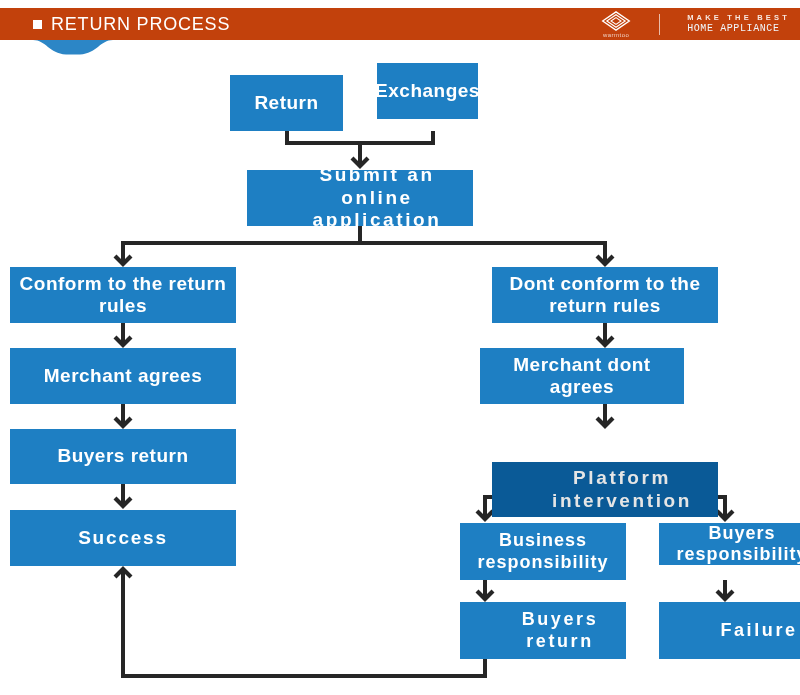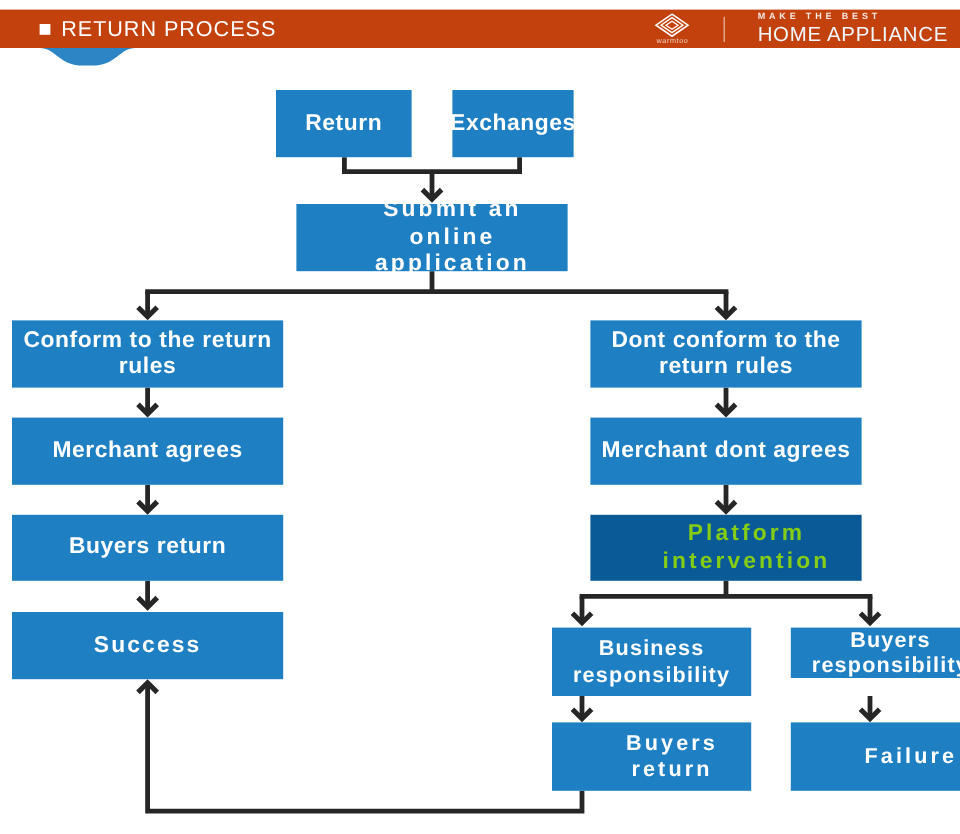--- a/index.html
+++ b/index.html
@@ -41,39 +41,39 @@
   .brand-divider {
     width: 1px; height: 21px; background: rgba(255,255,255,0.65);
     margin-right: 10px;
   }
   .brand-taglines { display: flex; flex-direction: column; }
   .tagline1 {
     color: rgba(255,255,255,0.88); font-size: 7.5px; letter-spacing: 3.2px;
     font-weight: 700; line-height: 1.15;
   }
   .tagline2 {
-    color: #f0f7fd; font-size: 17px; letter-spacing: 0.6px;
-    font-weight: 400; line-height: 1.15;
+    color: #f0f7fd; font-size: 10px; letter-spacing: 0.6px;
+    font-weight: 400; line-height: 1.15; font-family: Liberation Mono, monospace;
   }
   .notch { position: absolute; left: 0; top: 40px; }
 
   
   .connectors { position: absolute; left: 0; top: 0; }
   .node {
     position: absolute;
     background: #1e7fc3;
     color: #ffffff;
     display: flex; align-items: center; justify-content: center;
     text-align: center;
     font-weight: 700; font-size: 19px; line-height: 1.18;
     letter-spacing: 0.5px;
     box-sizing: border-box;
     padding: 0 6px;
   }
-  .node.dark { background: #0a5a97; color: #84cc16; }
+  .node.dark { background: #0a5a97; color: #e5e5e5; margin-top: 33px; }
   .node.small { font-size: 18px; letter-spacing: 1px; margin-left: 36px; }
   .node.lsB { letter-spacing: 1.8px; }
   .node.lsC { letter-spacing: 2.6px; padding-left: 40px; }
 </style>
 </head>
 <body>
 
 <div class="header">
   <span class="bullet"></span>
   <h1>RETURN PROCESS</h1>
@@ -124,21 +124,21 @@
     <path d="M485,580 V599" marker-end="url(#arw)"></path>
     <path d="M725,580 V599" marker-end="url(#arw)"></path>
     <path d="M485,659 V676 H123 V569" marker-end="url(#arw)"></path>
   </g>
 </svg>
 
 <div class="node" style="left:230px;top:75px;width:113px;height:56px">
   <span>Return</span>
 </div>
 
-<div class="node" style="left:377px;top:75px;width:101px;height:56px">
+<div class="node" style="left:377px;top:63px;width:101px;height:56px">
   <span>Exchanges</span>
 </div>
 
 <div class="node lsC" style="left:247px;top:170px;width:226px;height:56px">
   <span>Submit an online application</span>
 </div>
 
 <div class="node" style="left:10px;top:267px;width:226px;height:56px">
   <span>Conform to the return rules</span>
 </div>
@@ -152,21 +152,21 @@
 </div>
 
 <div class="node lsB" style="left:10px;top:510px;width:226px;height:56px">
   <span>Success</span>
 </div>
 
 <div class="node" style="left:492px;top:267px;width:226px;height:56px">
   <span>Dont conform to the return rules</span>
 </div>
 
-<div class="node" style="left:492px;top:348px;width:226px;height:56px">
+<div class="node" style="left:480px;top:348px;width:204px;height:56px">
   <span>Merchant dont agrees</span>
 </div>
 
 <div class="node dark lsC" style="left:492px;top:429px;width:226px;height:55px">
   <span>Platform intervention</span>
 </div>
 
 <div class="node small" style="left:424px;top:523px;width:166px;height:57px">
   <span>Business responsibility</span>
 </div>

